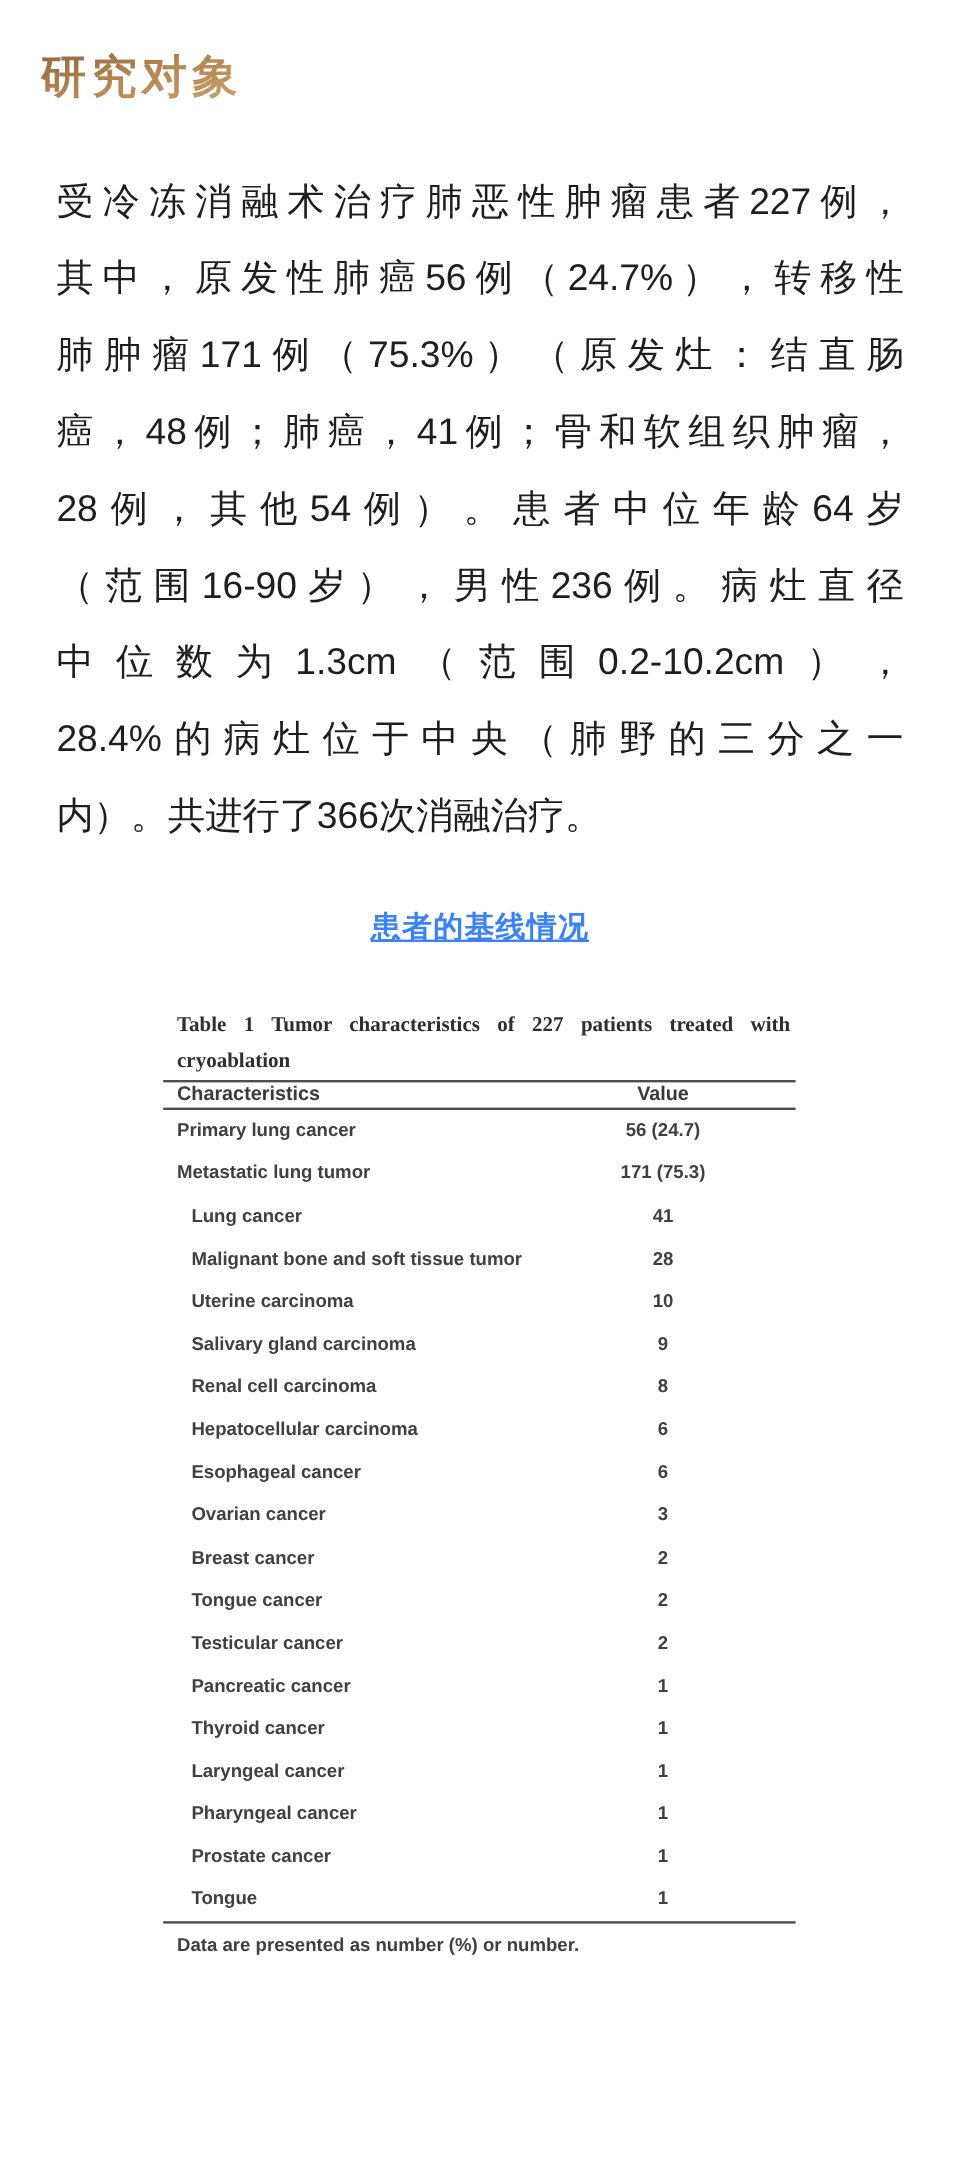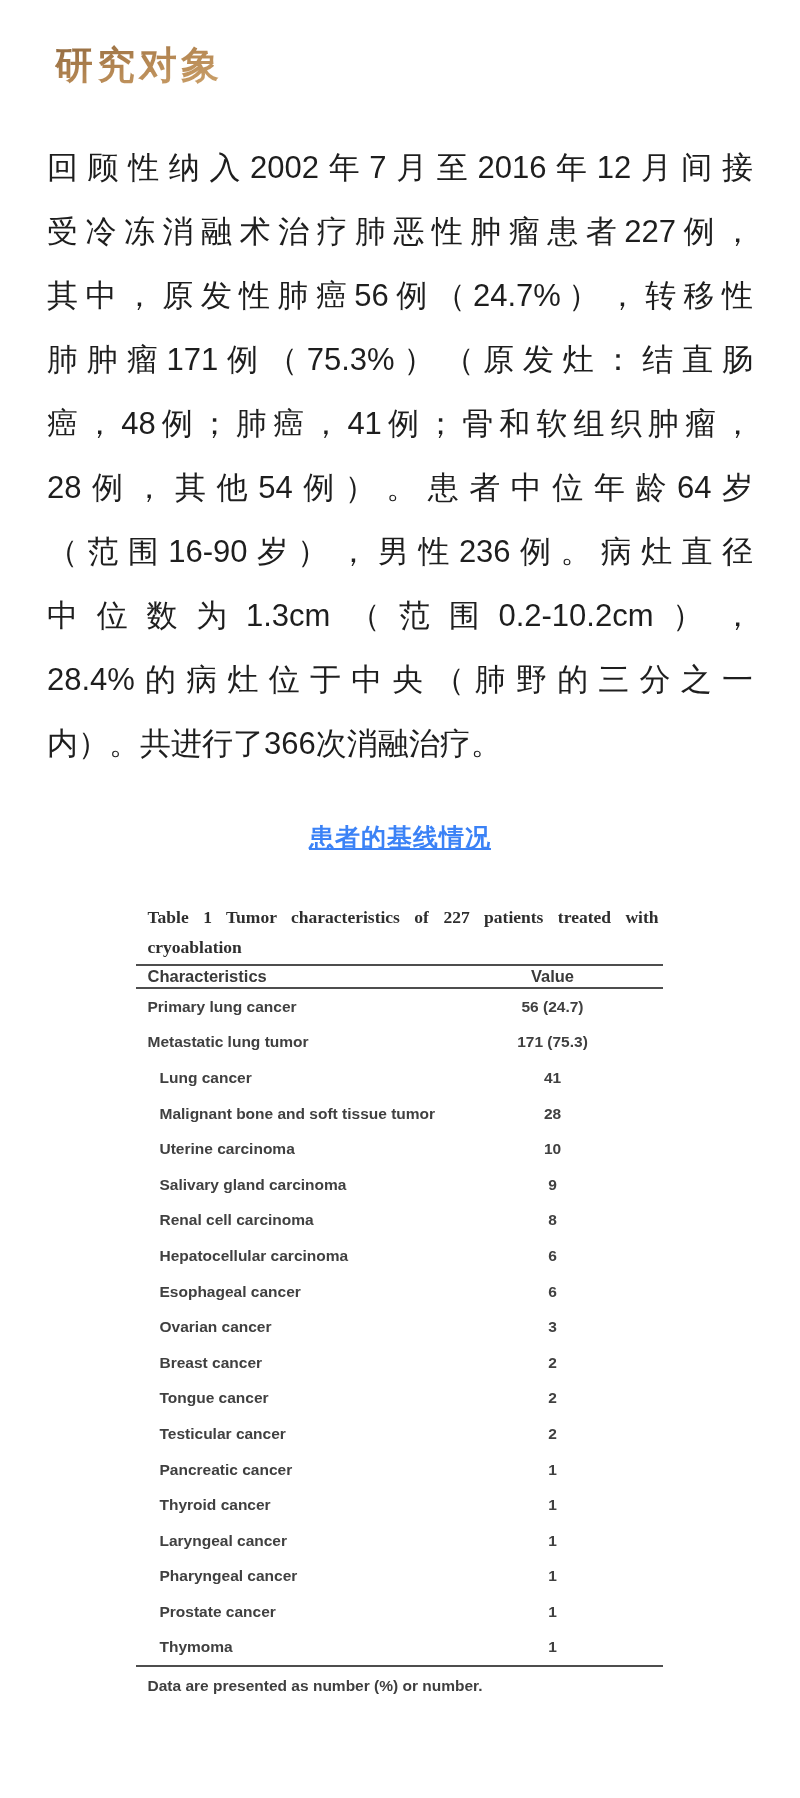--- a/index.html
+++ b/index.html
@@ -10,21 +10,21 @@
   body {
     width: 800px;
     height: 1798px;
     position: relative;
     font-family: "Liberation Sans", sans-serif;
     overflow: hidden;
   }
 
   
   .section-title-wrap {
-    margin: 42px 0 0 55px;
+    margin: 42px 0 0 34px;
   }
   .section-title {
     display: inline-block;
     font-family: "Liberation Serif", "DejaVu Serif", serif;
     font-weight: bold;
     font-size: 38px;
     line-height: 46px;
     letter-spacing: 4px;
     background: linear-gradient(165deg, #8f683e 0%, #b58753 48%, #cda36c 100%);
     -webkit-background-clip: text;
@@ -138,21 +138,20 @@
   }
 </style>
 </head>
 <body>
 
 <div class="section-title-wrap">
   <span class="section-title">研究对象</span>
 </div>
 
 <div class="paragraph">
-    <div class="para-line">回顾性纳入2002年7月至2016年12月间接</div>
     <div class="para-line">受冷冻消融术治疗肺恶性肿瘤患者227例，</div>
     <div class="para-line">其中，原发性肺癌56例（24.7%），转移性</div>
     <div class="para-line">肺肿瘤171例（75.3%）（原发灶：结直肠</div>
     <div class="para-line">癌，48例；肺癌，41例；骨和软组织肿瘤，</div>
     <div class="para-line">28例，其他54例）。患者中位年龄64岁</div>
     <div class="para-line">（范围16-90岁），男性236例。病灶直径</div>
     <div class="para-line">中位数为1.3cm（范围0.2-10.2cm），</div>
     <div class="para-line">28.4%的病灶位于中央（肺野的三分之一</div>
     <div class="para-line last">内）。共进行了366次消融治疗。</div>
   </div>
@@ -245,21 +244,21 @@
         </div>
         <div class="t-row indent">
           <div class="row-label">Pharyngeal cancer</div>
           <div class="row-value">1</div>
         </div>
         <div class="t-row indent">
           <div class="row-label">Prostate cancer</div>
           <div class="row-value">1</div>
         </div>
         <div class="t-row indent">
-          <div class="row-label">Thymoma</div>
+          <div class="row-label">Tongue</div>
           <div class="row-value">1</div>
         </div>
       </div>
 
     <div class="rule bottom"></div>
 
     <div class="fig-footnote">Data are presented as number (%) or number.</div>
   </div>
 </div>
 

